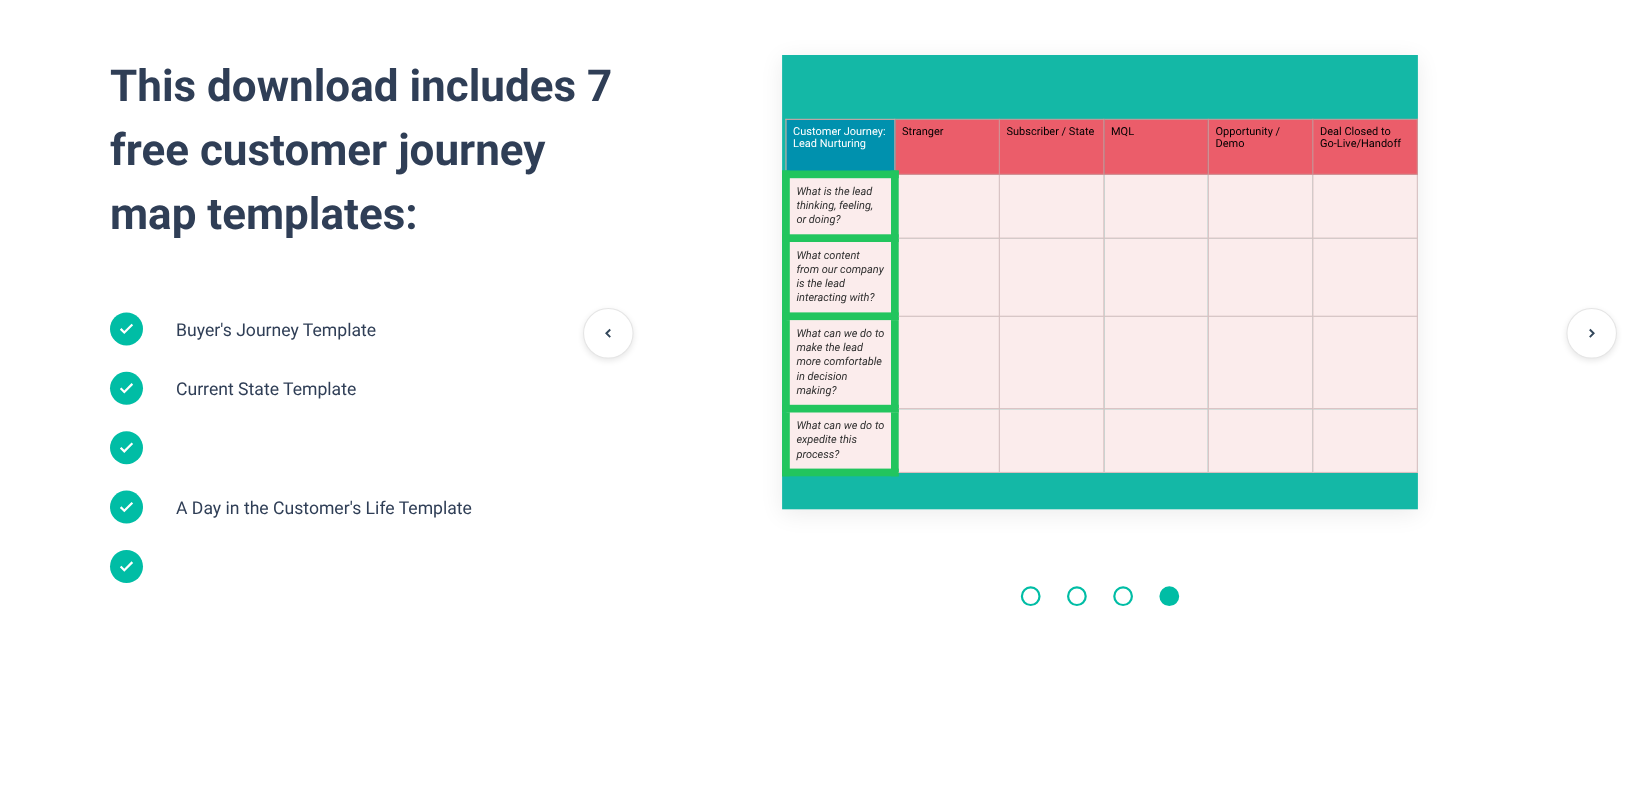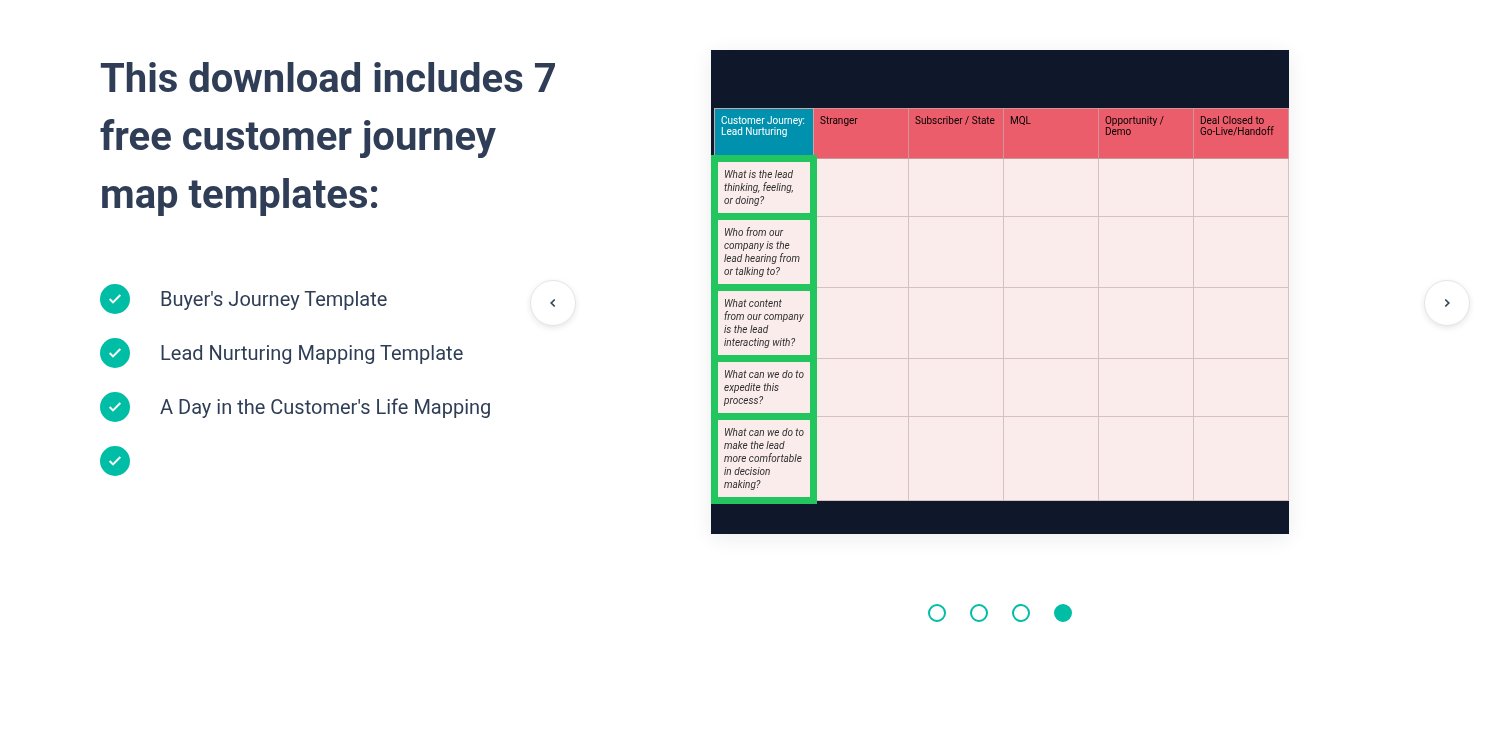--- a/index.html
+++ b/index.html
@@ -51,21 +51,21 @@
       justify-content: center;
     }
     .check-icon svg {
       width: 16px;
       height: 16px;
       stroke: #fff;
       stroke-width: 3;
       fill: none;
     }
     .feature-text {
-      font-size: 20px;
+      font-size: 16px;
       color: #2f3e56;
       font-weight: 400;
     }
     .right {
       flex: 1;
       position: relative;
       display: flex;
       flex-direction: column;
       align-items: center;
     }
@@ -96,21 +96,21 @@
     }
     .nav-btn svg {
       width: 14px;
       height: 14px;
       stroke: #33475b;
       stroke-width: 3;
       fill: none;
     }
     .preview-card {
       width: 578px;
-      background: #0f172a;
+      background: #14b8a6;
       box-shadow: 0 4px 20px rgba(0,0,0,0.08);
       padding: 58px 0 30px 0;
       margin: 0 auto;
     }
     .preview-table {
       width: 100%;
       border-collapse: collapse;
       font-size: 10px;
     }
     .preview-table th.corner {
@@ -181,29 +181,36 @@
             </svg>
           </span>
         <span class="feature-text">Buyer's Journey Template</span>
       </li>
       <li class="feature-item">
         <span class="check-icon">
             <svg viewBox="0 0 24 24">
               <polyline points="4 12 9 17 20 6"></polyline>
             </svg>
           </span>
-        <span class="feature-text">Lead Nurturing Mapping Template</span>
-      </li>
-      <li class="feature-item">
-        <span class="check-icon">
-            <svg viewBox="0 0 24 24">
-              <polyline points="4 12 9 17 20 6"></polyline>
-            </svg>
-          </span>
-        <span class="feature-text">A Day in the Customer's Life Mapping</span>
+        <span class="feature-text">Current State Template</span>
+      </li>
+      <li class="feature-item">
+        <span class="check-icon">
+            <svg viewBox="0 0 24 24">
+              <polyline points="4 12 9 17 20 6"></polyline>
+            </svg>
+          </span>
+      </li>
+      <li class="feature-item">
+        <span class="check-icon">
+            <svg viewBox="0 0 24 24">
+              <polyline points="4 12 9 17 20 6"></polyline>
+            </svg>
+          </span>
+        <span class="feature-text">A Day in the Customer's Life Template</span>
       </li>
       <li class="feature-item">
         <span class="check-icon">
             <svg viewBox="0 0 24 24">
               <polyline points="4 12 9 17 20 6"></polyline>
             </svg>
           </span>
       </li>
     </ul>
   </div>
@@ -236,45 +243,37 @@
           <tbody>
             <tr>
               <td class="row-head">What is the lead thinking, feeling, or doing?</td>
               <td class="cell"></td>
                 <td class="cell"></td>
                 <td class="cell"></td>
                 <td class="cell"></td>
                 <td class="cell"></td>
             </tr>
             <tr>
-              <td class="row-head">Who from our company is the lead hearing from or talking to?</td>
-              <td class="cell"></td>
-                <td class="cell"></td>
-                <td class="cell"></td>
-                <td class="cell"></td>
-                <td class="cell"></td>
-            </tr>
-            <tr>
               <td class="row-head">What content from our company is the lead interacting with?</td>
               <td class="cell"></td>
                 <td class="cell"></td>
                 <td class="cell"></td>
                 <td class="cell"></td>
                 <td class="cell"></td>
             </tr>
             <tr>
+              <td class="row-head">What can we do to make the lead more comfortable in decision making?</td>
+              <td class="cell"></td>
+                <td class="cell"></td>
+                <td class="cell"></td>
+                <td class="cell"></td>
+                <td class="cell"></td>
+            </tr>
+            <tr>
               <td class="row-head">What can we do to expedite this process?</td>
-              <td class="cell"></td>
-                <td class="cell"></td>
-                <td class="cell"></td>
-                <td class="cell"></td>
-                <td class="cell"></td>
-            </tr>
-            <tr>
-              <td class="row-head">What can we do to make the lead more comfortable in decision making?</td>
               <td class="cell"></td>
                 <td class="cell"></td>
                 <td class="cell"></td>
                 <td class="cell"></td>
                 <td class="cell"></td>
             </tr>
           </tbody>
         </table>
       </div>
     </div>

